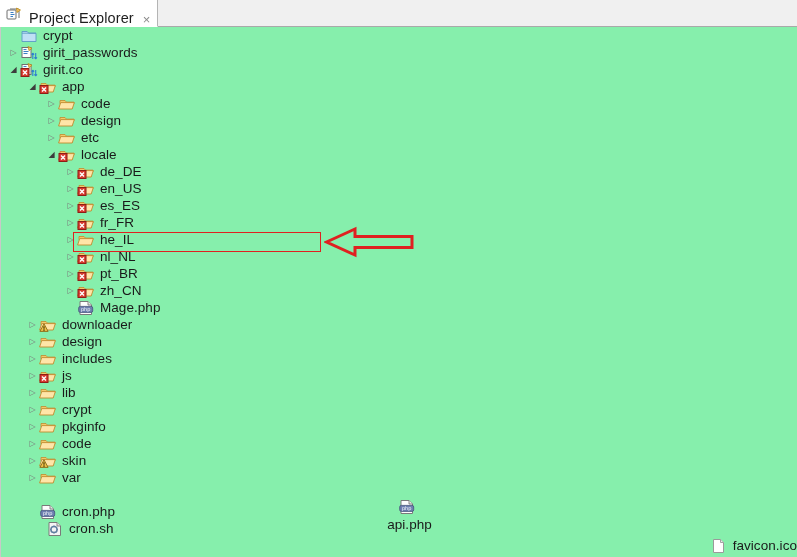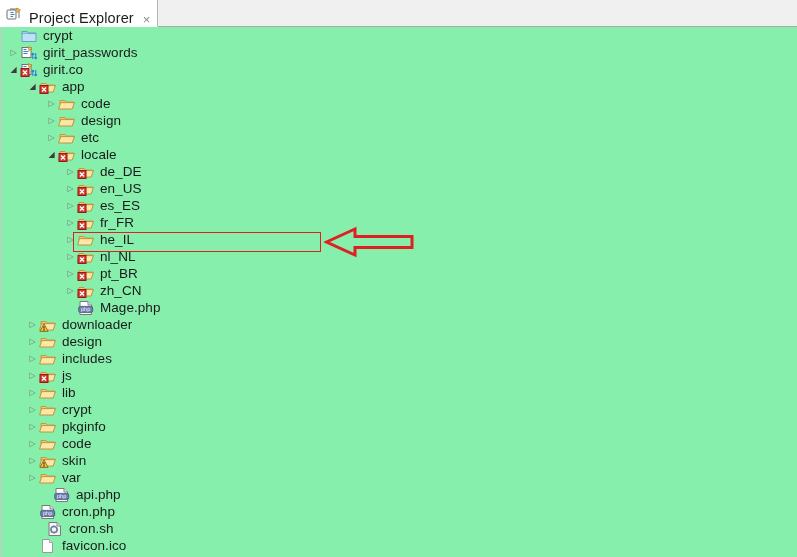--- a/index.html
+++ b/index.html
@@ -430,21 +430,21 @@
       <div class="row" style="padding-left: 25px;">
         <span class="twisty ">▷</span>
         <span class="icon">
           <svg class="ico-svg" viewBox="0 0 17 16">
             <path d="M1.5 4.5 h5 l1.5 1.6 h7.5 v1.6 h-14 z" fill="#f3c96b" stroke="#c08a2e" stroke-width=".8"></path>
             <path d="M2.2 6.6 h13.6 l-2.1 6.4 h-13.6 z" fill="#ffe5a8" stroke="#c08a2e" stroke-width=".9"></path>
           </svg>
         </span>
         <span class="label">var</span>
       </div>
-      <div class="row" style="padding-left: 39px;">
+      <div class="row" style="padding-left: 20px; flex-direction: column;">
         <span class="twisty none"></span>
         <span class="icon">
           <svg class="ico-svg" viewBox="0 0 17 16">
             <path d="M2.5 1.5 h8 l3.5 3.5 v9.5 h-11.5 z" fill="#fdfdfd" stroke="#7a7a7a" stroke-width="1"></path>
             <path d="M10.5 1.5 v3.5 h3.5" fill="#e8e8e8" stroke="#7a7a7a" stroke-width=".9"></path>
             <rect x="1.2" y="6.4" width="14" height="6" rx="1.6" fill="#6d7fb0" stroke="#44527a" stroke-width=".8"></rect>
             <text x="8.2" y="11.1" font-size="5" fill="#ffffff" text-anchor="middle" font-family="DejaVu Sans, sans-serif">php</text>
           </svg>
         </span>
         <span class="label">api.php</span>
@@ -466,21 +466,21 @@
         <span class="icon">
           <svg class="ico-svg" viewBox="0 0 17 16">
             <path d="M2.5 1.5 h8 l3.5 3.5 v9.5 h-11.5 z" fill="#f4f4f4" stroke="#7a7a7a" stroke-width="1"></path>
             <path d="M10.5 1.5 v3.5 h3.5" fill="#e2e2e2" stroke="#7a7a7a" stroke-width=".9"></path>
             <circle cx="7.5" cy="8.5" r="3.1" fill="none" stroke="#5f7fa0" stroke-width="1.5"></circle>
             <path d="M7.5 4.6 v1.2 M7.5 11.2 v1.2 M3.6 8.5 h1.2 M10.2 8.5 h1.2" stroke="#5f7fa0" stroke-width="1.2"></path>
           </svg>
         </span>
         <span class="label">cron.sh</span>
       </div>
-      <div class="row" style="padding-left: 25px;">
+      <div class="row" style="padding-left: 25px; justify-content: flex-end;">
         <span class="twisty none"></span>
         <span class="icon">
           <svg class="ico-svg" viewBox="0 0 17 16">
             <path d="M3 1.5 h7 l3 3 v10 h-10 z" fill="#ffffff" stroke="#9a9a9a" stroke-width="1"></path>
             <path d="M10 1.5 v3 h3" fill="#ececec" stroke="#9a9a9a" stroke-width=".9"></path>
           </svg>
         </span>
         <span class="label">favicon.ico</span>
       </div>
     </div>

